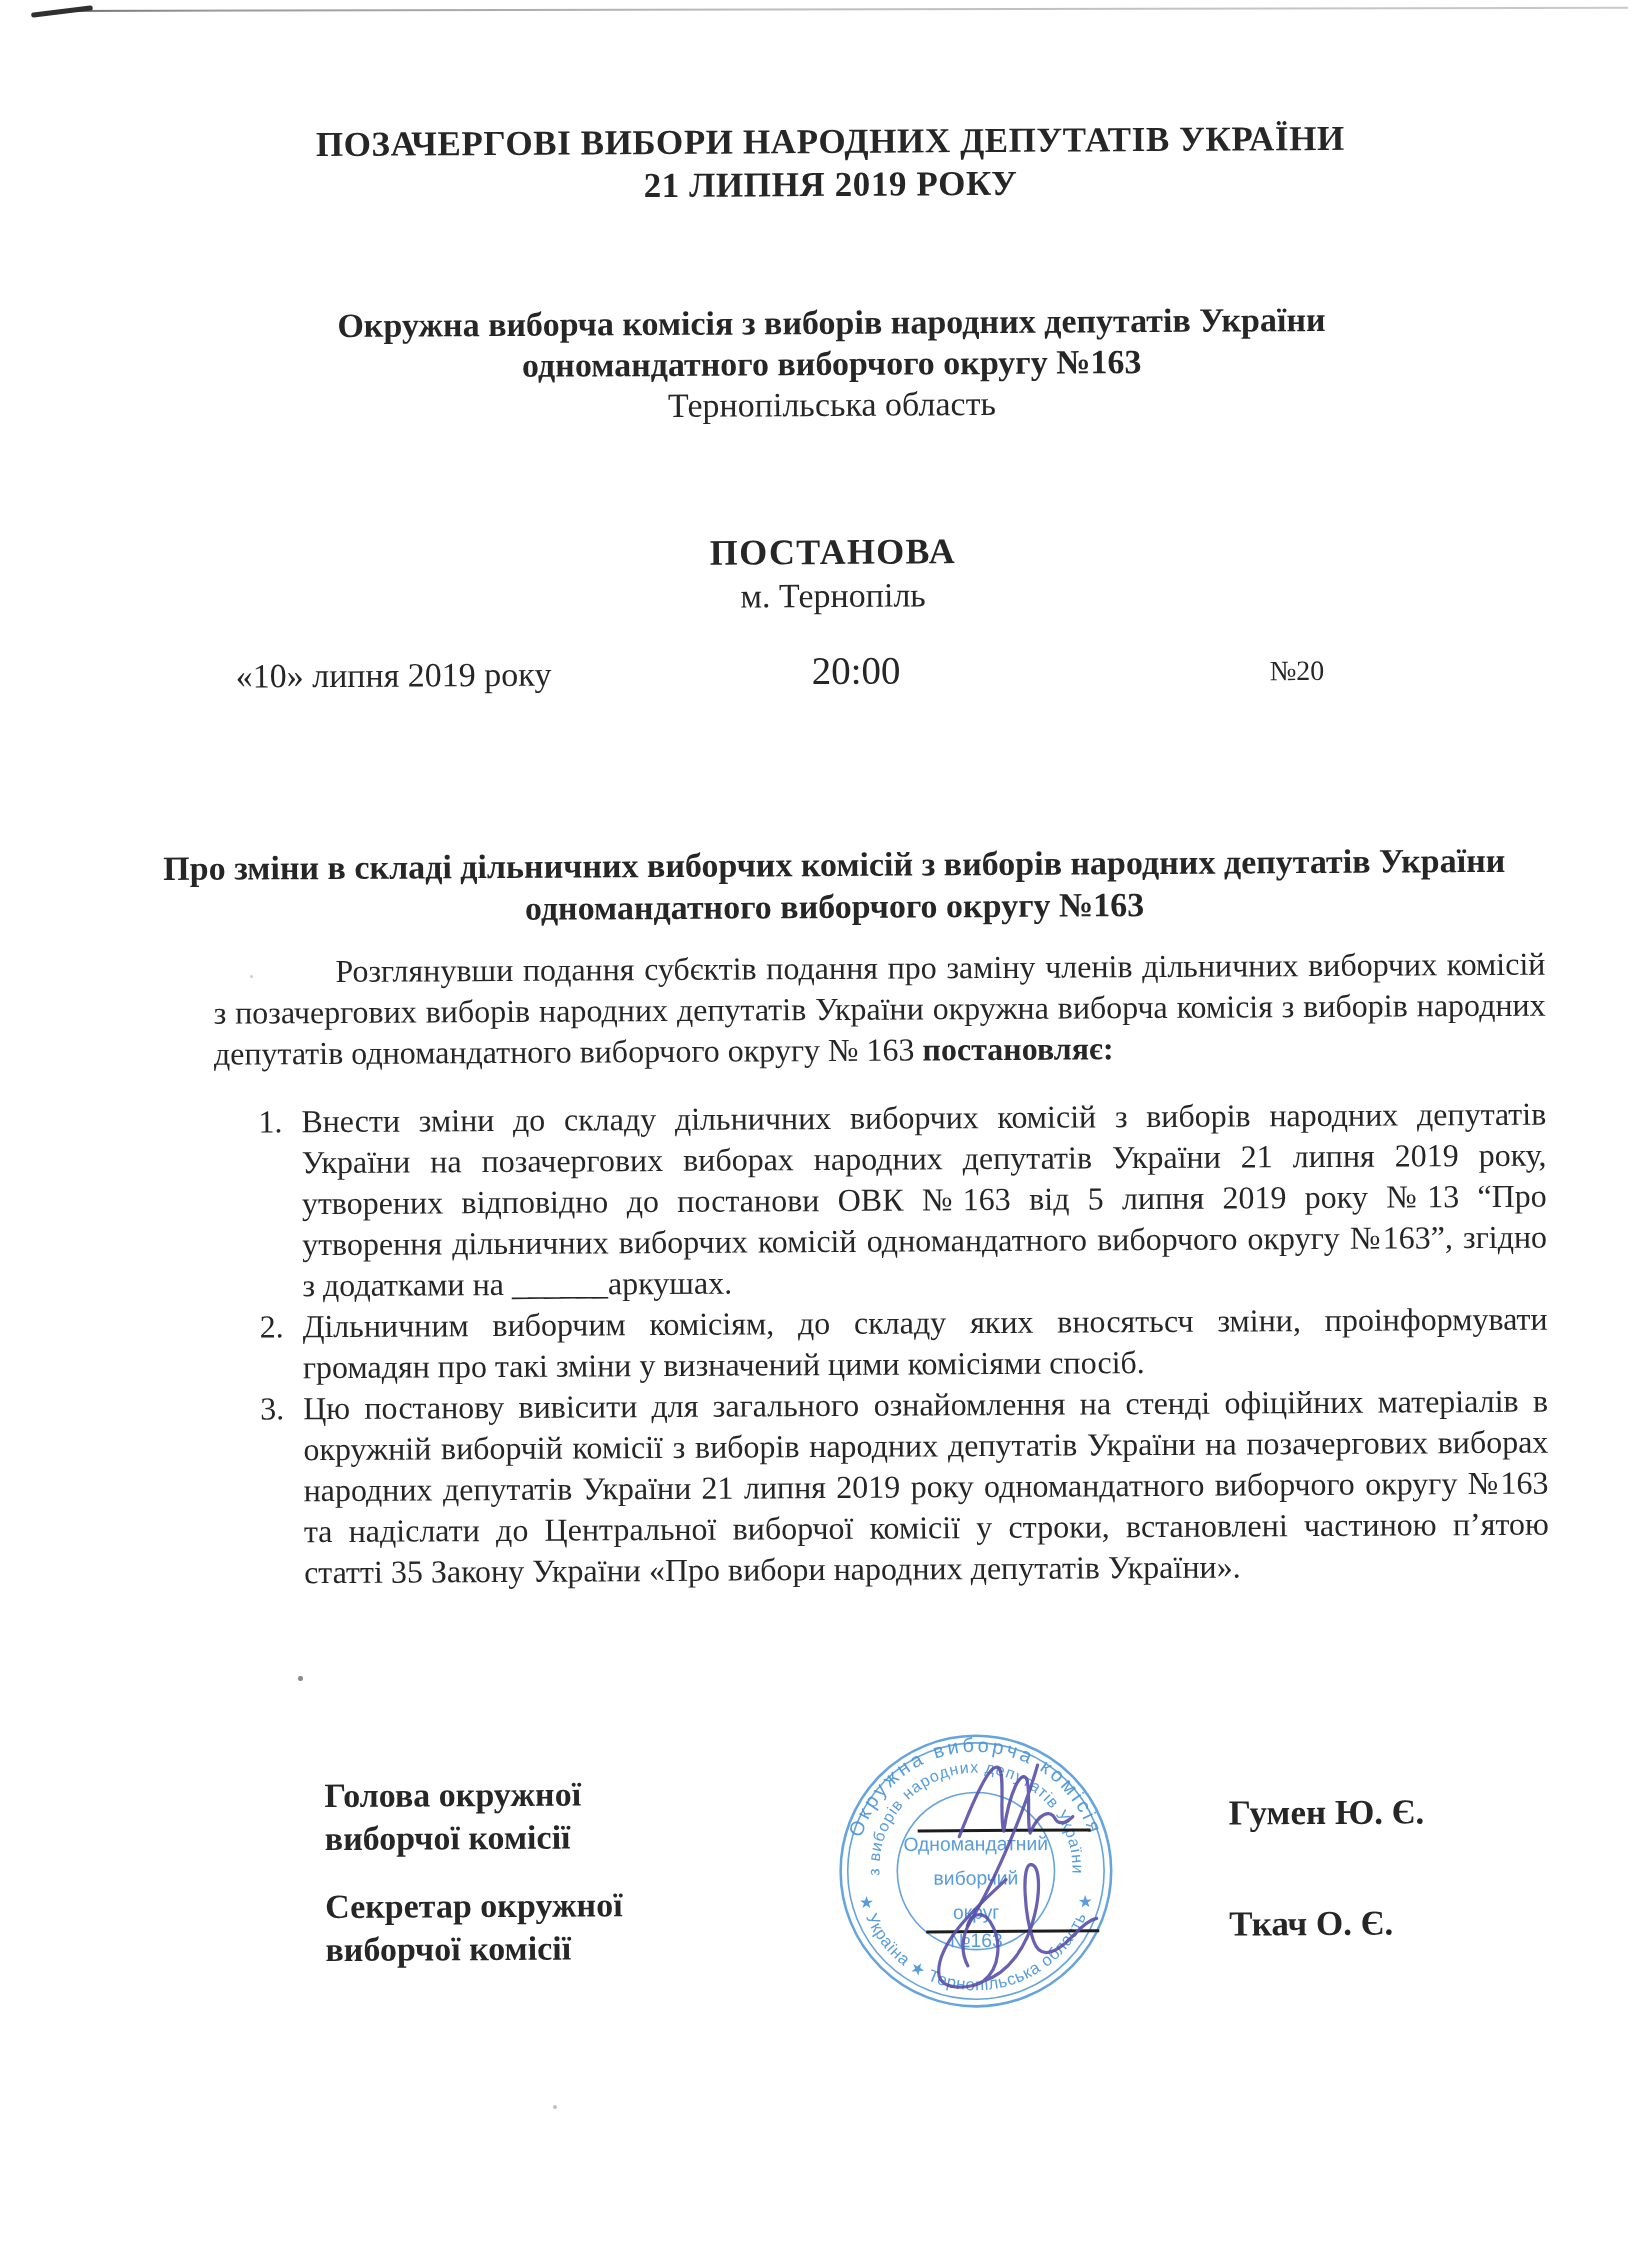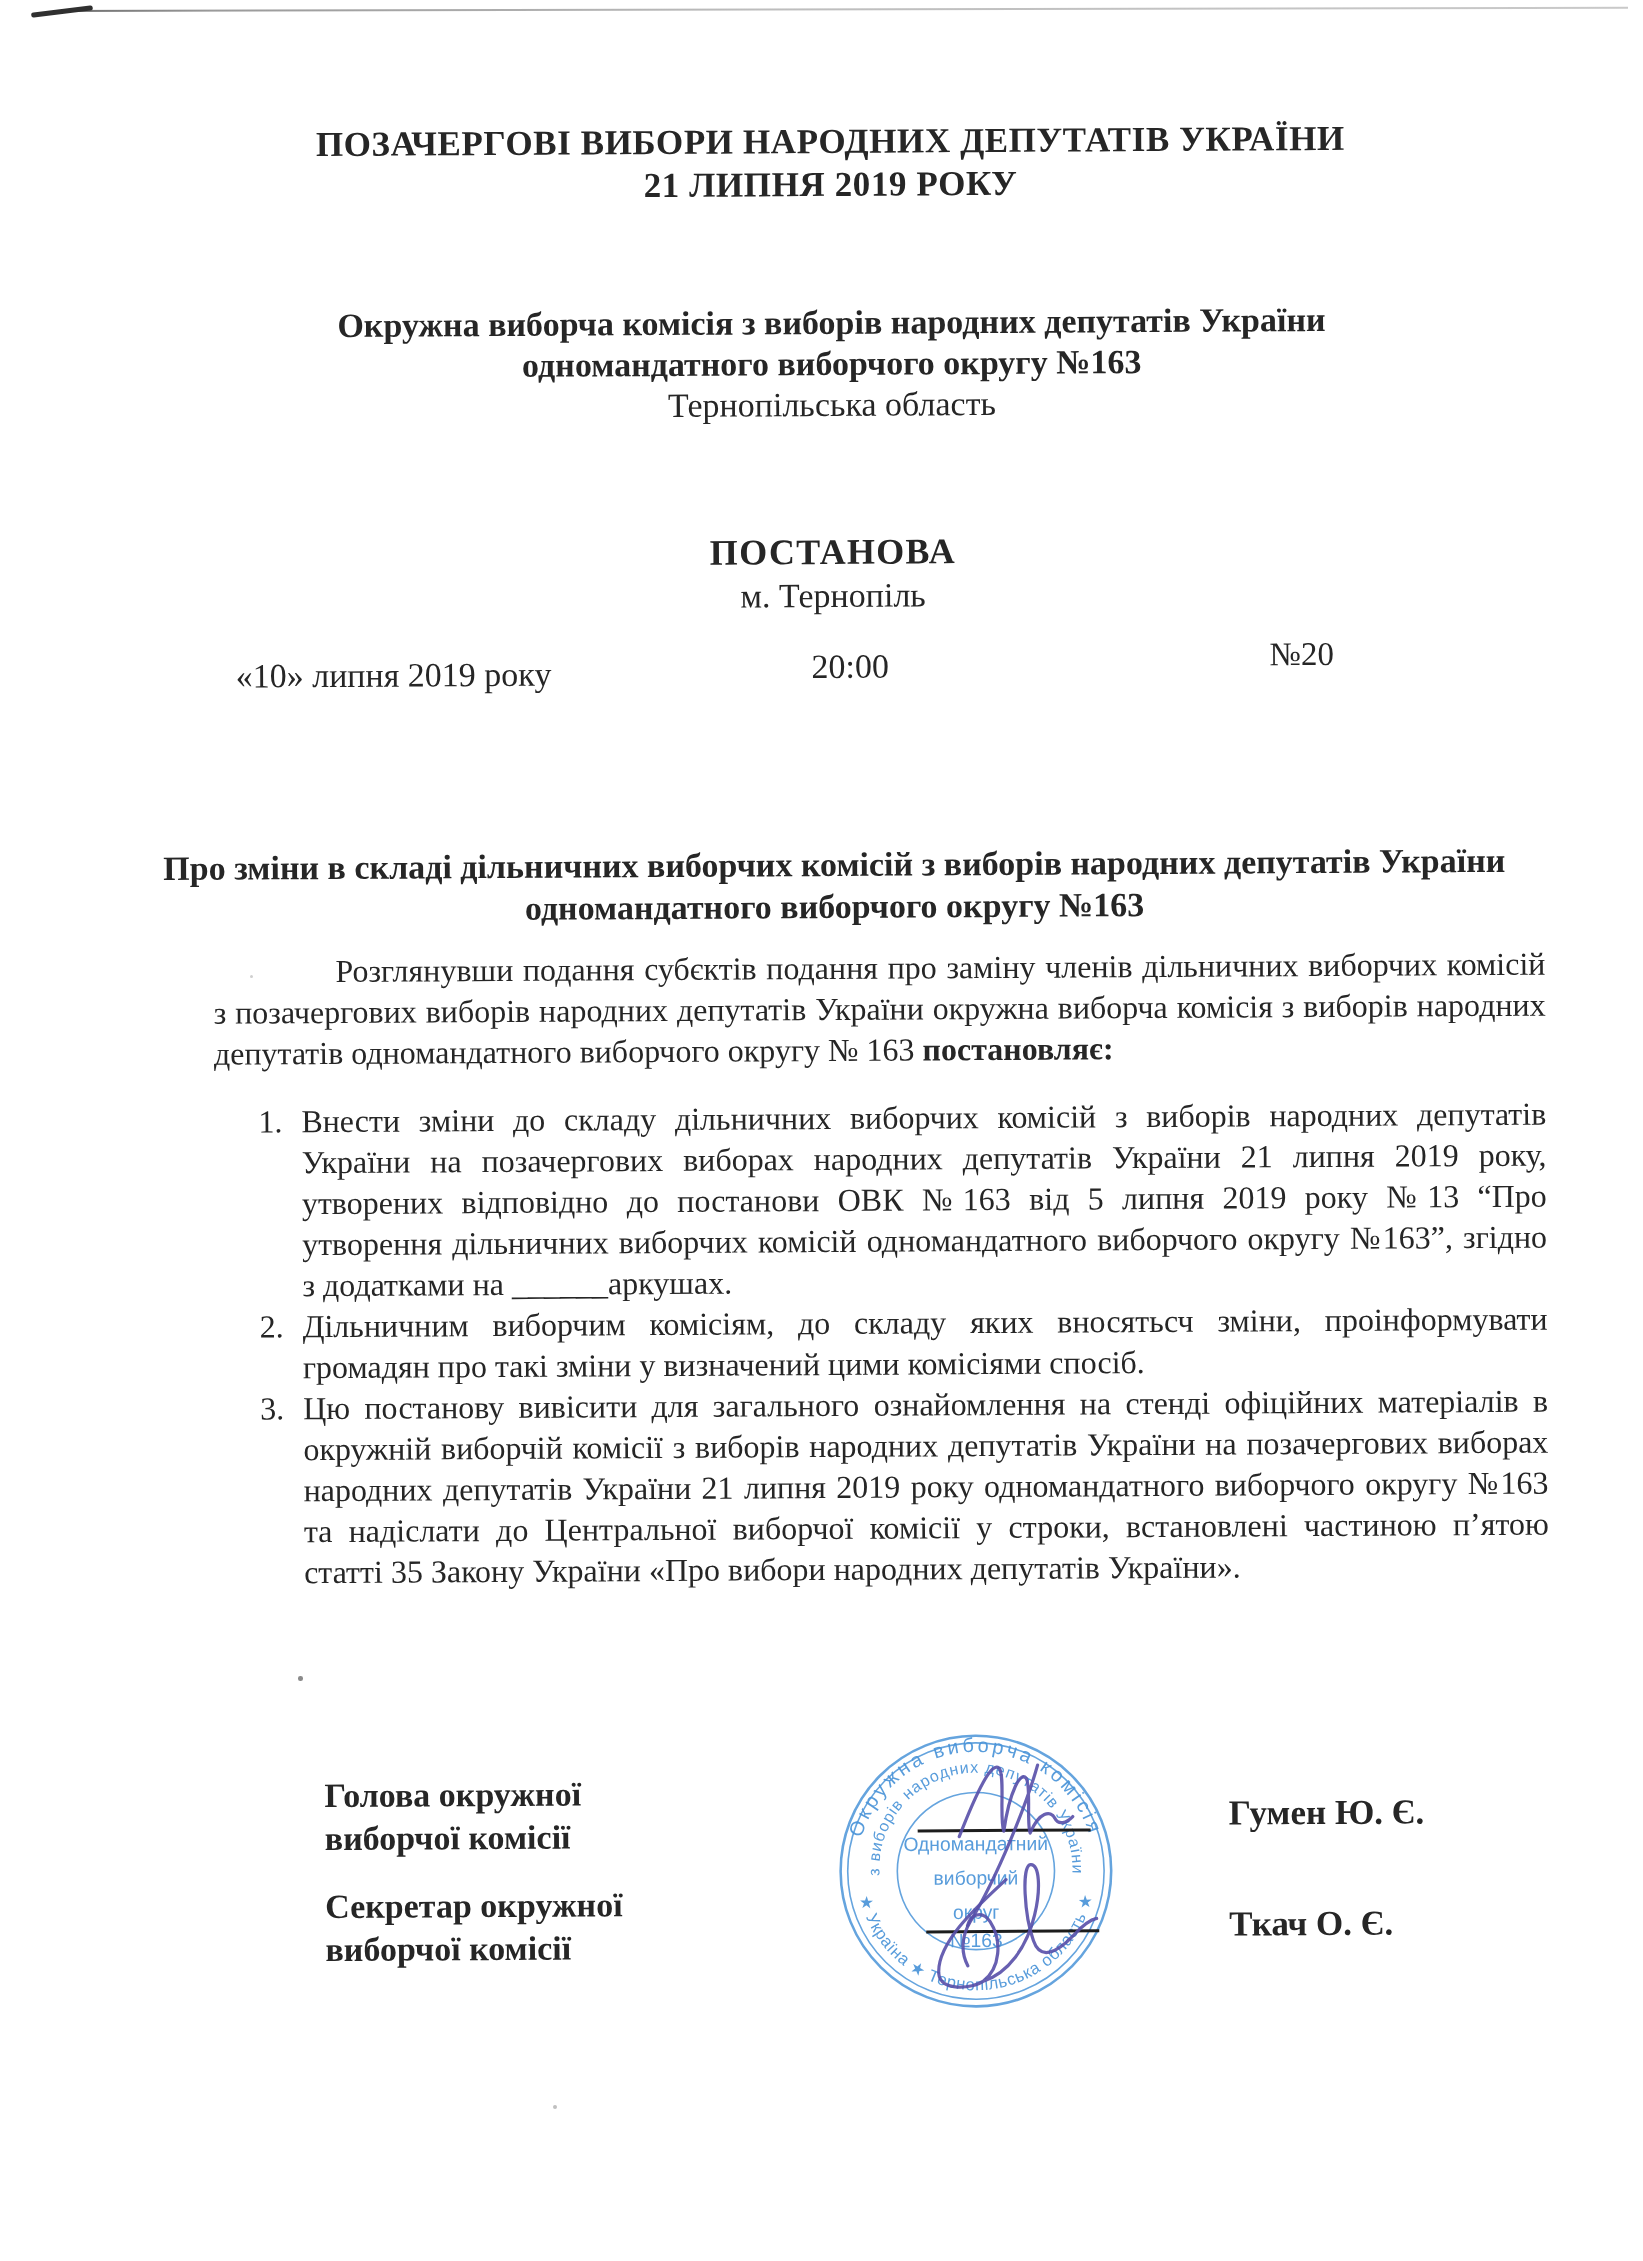--- a/index.html
+++ b/index.html
@@ -15,22 +15,22 @@
   .abs{position:absolute;}
   .center{text-align:center;}
   .b{font-weight:bold;}
   
   #title-block{left:39px;top:120px;width:1592px;font-size:35px;line-height:43px;font-weight:bold;letter-spacing:0.6px;}
   #commission-block{left:39px;top:302px;width:1592px;font-size:34px;line-height:41px;}
   #doc-block{left:39px;top:531px;width:1592px;line-height:43px;}
   #doc-type{font-size:36px;font-weight:bold;letter-spacing:1.3px;}
   #doc-place{font-size:34px;}
   #doc-date{left:237px;top:654px;font-size:34px;}
-  #doc-time{left:813px;top:648px;font-size:34px;}
-  #doc-number{left:1271px;top:639px;font-size:33px;}
+  #doc-time{left:813px;top:648px;font-size:39px;}
+  #doc-number{left:1271px;top:658px;font-size:28px;}
   
   #subject-block{left:58px;top:844px;width:1553px;font-size:34px;line-height:42px;font-weight:bold;}
   
   #intro-par{left:213px;top:948px;width:1332px;font-size:32px;line-height:41px;text-align:justify;text-indent:122px;}
   #list-block{left:257px;top:1098px;width:1288px;font-size:32px;line-height:41px;}
   .list-item{position:relative;padding-left:43px;text-align:justify;}
   .list-num{position:absolute;left:0;top:0;}
   
   .sig-role{left:319px;font-size:34px;line-height:43px;font-weight:bold;}
   #sig-role-1{top:1771px;}

